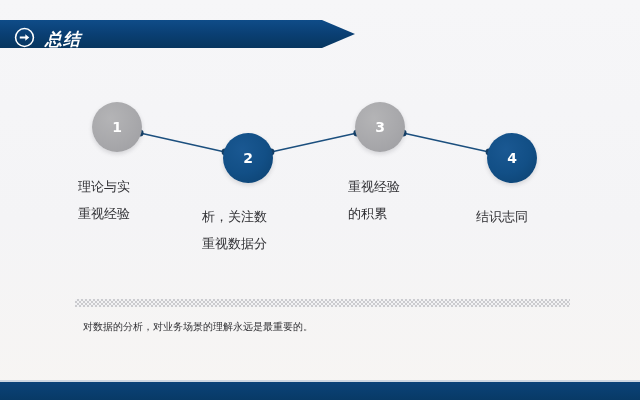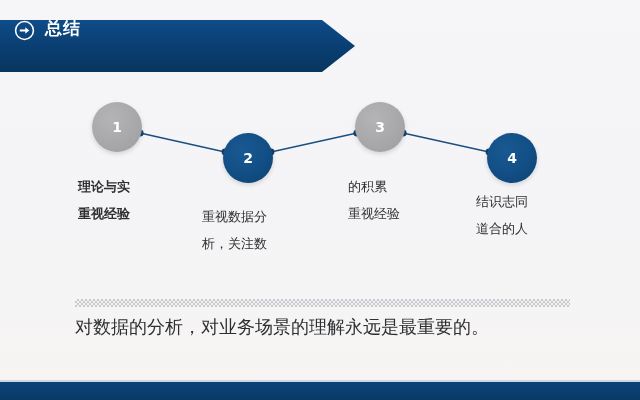--- a/index.html
+++ b/index.html
@@ -22,27 +22,28 @@
     background: linear-gradient(180deg, #f6f6f8 0%, #f4f4f6 55%, #f7f5f3 100%);
     overflow: hidden;
   }
 
   
   #header-banner {
     position: absolute;
     left: 0;
     top: 20px;
     width: 355px;
-    height: 52px;
+    height: 28px;
     background: linear-gradient(180deg, #0e4a85 0%, #0a3f72 45%, #093career 100%);
     background: linear-gradient(180deg, #0f4c88 0%, #0a3f73 50%, #07365f 100%);
     -webkit-clip-path: polygon(0 0, 322px 0, 100% 50%, 322px 100%, 0 100%);
     clip-path: polygon(0 0, 322px 0, 100% 50%, 322px 100%, 0 100%);
     display: flex;
-    align-items: flex-start;
+    align-items: flex-end;
+    font-style: italic;
   }
 
   #header-arrow-icon {
     margin-left: 14px;
     width: 21px;
     height: 21px;
     flex: 0 0 auto;
     display: block;
   }
 
@@ -107,25 +108,25 @@
       linear-gradient(45deg, #c9c9cd 25%, transparent 25%, transparent 75%, #c9c9cd 75%),
       linear-gradient(45deg, #c9c9cd 25%, transparent 25%, transparent 75%, #c9c9cd 75%);
     background-size: 4px 4px;
     background-position: 0 0, 2px 2px;
     background-color: #f2f2f4;
     opacity: 0.95;
   }
 
   #caption {
     position: absolute;
-    left: 75px;
+    left: 83px;
     top: 316px;
     width: 520px;
     color: #2f2f33;
-    font-size: 18px;
+    font-size: 10px;
     line-height: 22px;
     white-space: nowrap;
   }
 
   
   #bottom-rule {
     position: absolute;
     left: 0;
     top: 380px;
     width: 640px;
@@ -166,47 +167,46 @@
       <circle cx="271" cy="82" r="3.4" fill="#123f68"></circle>
       <circle cx="357" cy="63" r="3.6" fill="#123f68"></circle>
       <circle cx="403" cy="63" r="3.6" fill="#123f68"></circle>
       <circle cx="489" cy="82" r="3.4" fill="#123f68"></circle>
       <circle cx="225" cy="82" r="3.4" fill="#123f68"></circle>
     </svg>
 
     <div class="node gray" style="left:92px; top:32px;">
       <span>1</span>
     </div>
-    <div class="node-label" style="left:78px; top:103px;font-weight:bold;">
+    <div class="node-label" style="left:78px; top:103px;">
       <div>理论与实</div>
       <div>重视经验</div>
     </div>
 
     <div class="node blue" style="left:223px; top:63px;">
       <span>2</span>
     </div>
     <div class="node-label" style="left:202px; top:133px;">
+      <div>析，关注数</div>
       <div>重视数据分</div>
-      <div>析，关注数</div>
     </div>
 
     <div class="node gray" style="left:355px; top:32px;">
       <span>3</span>
     </div>
     <div class="node-label" style="left:348px; top:103px;">
+      <div>重视经验</div>
       <div>的积累</div>
-      <div>重视经验</div>
     </div>
 
     <div class="node blue" style="left:487px; top:63px;">
       <span>4</span>
     </div>
-    <div class="node-label" style="left:476px; top:118px;">
+    <div class="node-label" style="left:476px; top:133px;">
       <div>结识志同</div>
-      <div>道合的人</div>
     </div>
   </div>
 
   <div id="divider"></div>
   <div id="caption">对数据的分析，对业务场景的理解永远是最重要的。</div>
 
   <div id="bottom-rule"></div>
   <div id="bottom-bar"></div>
 
 </div>

